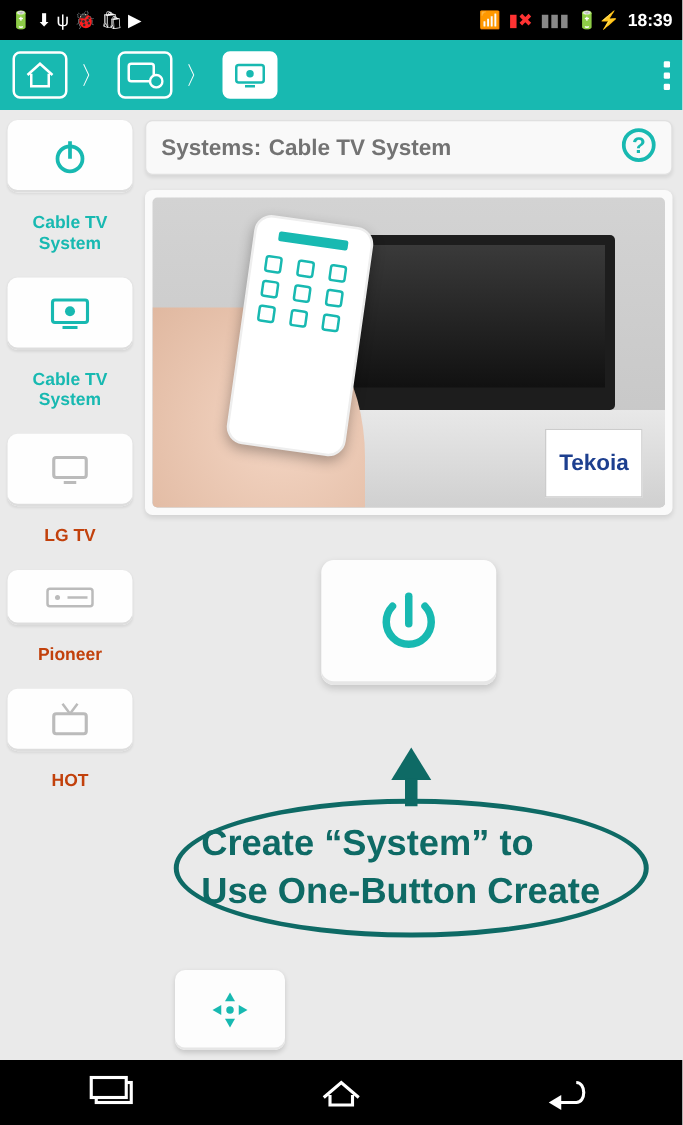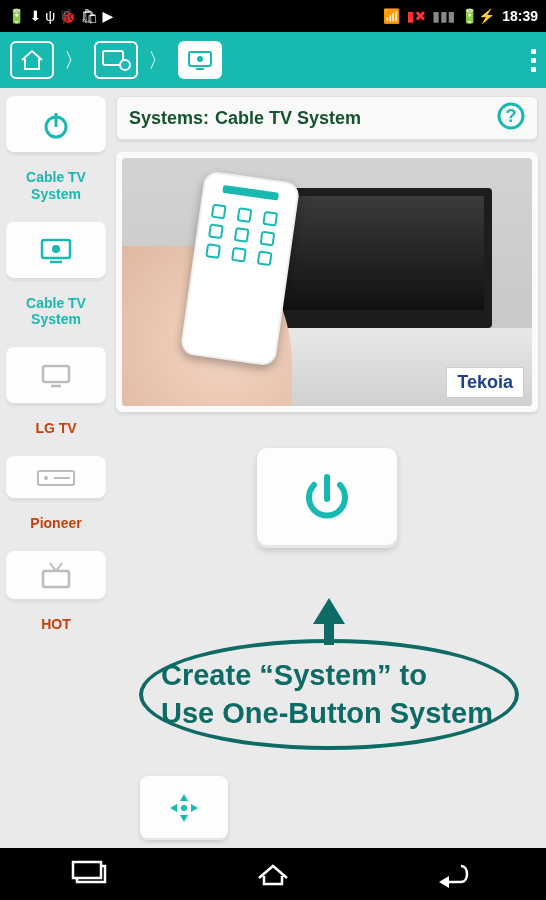--- a/index.html
+++ b/index.html
@@ -22,35 +22,35 @@
 
   .sidebar { width: 112px; background: #eaeaea; padding: 8px 6px; display: flex; flex-direction: column; gap: 15px; }
   .side-card { background: #fefefe; border-radius: 8px; display: flex; align-items: center; justify-content: center; height: 58px; box-shadow: inset 0 -2px 0 #ddd, 0 1px 2px rgba(0,0,0,0.08); }
   .side-label { text-align: center; font-size: 14px; font-weight: bold; line-height: 1.2; margin-bottom: 4px; }
   .label-teal { color: #18b9b1; }
   .label-gray { color: #c2410c; }
   .side-card svg { display: block; }
 
   .content { flex: 1; padding: 8px 8px 8px 4px; display: flex; flex-direction: column; gap: 12px; position: relative; }
 
-  .systems-bar { background: #f9f9f9; border: 1px solid #e0e0e0; border-radius: 6px; height: 44px; display: flex; align-items: center; padding: 0 12px; color: #14532d; font-weight: bold; font-size: 18px; box-shadow: 0 2px 3px rgba(0,0,0,0.08); }
+  .systems-bar { background: #f9f9f9; border: 1px solid #e0e0e0; border-radius: 6px; height: 44px; display: flex; align-items: center; padding: 0 12px; color: #737373; font-weight: bold; font-size: 18px; box-shadow: 0 2px 3px rgba(0,0,0,0.08); }
   .systems-bar-label { margin-right: 6px; }
   .help-icon { margin-left: auto; }
 
   .preview-box { background: #fafafa; border-radius: 6px; padding: 6px; box-shadow: 0 2px 4px rgba(0,0,0,0.1); }
   .preview-inner { width: 100%; height: 248px; border-radius: 4px; position: relative; background: linear-gradient(#d3d3d3, #c4c4c4); overflow: hidden; }
   .tv-frame { position:absolute; top:30px; left:140px; width:230px; height:140px; background:#1d1d1d; border-radius:4px; }
   .tv-screen { position:absolute; top:8px; left:8px; right:8px; bottom:18px; background:linear-gradient(#3a3a3a,#111); }
   .table { position:absolute; bottom:0; left:0; right:0; height:78px; background:linear-gradient(#e8e8e8,#d0d0d0); }
   .hand { position:absolute; left:0; bottom:0; width:170px; height:160px; background:radial-gradient(circle at 60% 60%, #f4d6c4, #e0b8a0); border-top-right-radius:80px 120px; }
   .phone { position:absolute; left:70px; top:18px; width:96px; height:185px; background:#fff; border-radius:14px; box-shadow:0 4px 10px rgba(0,0,0,0.3); transform:rotate(8deg); border:2px solid #eee; }
   .phone-top { width:60%; height:8px; background:#18b9b1; margin:10px auto 6px; border-radius:2px; }
   .phone-grid { display:grid; grid-template-columns: repeat(3,1fr); gap:6px; padding:6px 10px; }
   .phone-grid span { width:14px; height:14px; border:2px solid #18b9b1; border-radius:3px; }
-  .brand-badge { position:absolute; right:8px; bottom:8px; background:#fff; border:1px solid #ccc; padding:4px 10px; font-weight:bold; color:#1d3f8f; font-size:18px; }
+  .brand-badge { position:absolute; right:18px; bottom:8px; background:#fff; border:1px solid #ccc; padding:16px 10px; font-weight:bold; color:#1d3f8f; font-size:18px; }
 
   .power-btn { width: 140px; height: 100px; background: #fdfdfd; border-radius: 10px; box-shadow: 0 3px 6px rgba(0,0,0,0.15), inset 0 -3px 0 #e6e6e6; display:flex; align-items:center; justify-content:center; margin: 24px auto 0; }
 
   .annot { position:absolute; left:10px; right:10px; top:510px; pointer-events:none; }
   .annot-arrow { width:0; height:0; border-left:16px solid transparent; border-right:16px solid transparent; border-bottom:26px solid #0e6a65; margin: 0 auto; }
   .annot-arrow-stem { width:10px; height:22px; background:#0e6a65; margin:-1px auto 0; }
   .annot-bubble { border:4px solid #0e6a65; border-radius: 50% / 50%; padding: 14px 18px; color:#0e6a65; font-weight:bold; font-size:29px; text-align:left; line-height:1.3; background:transparent; width: 380px; margin:-6px auto 0; }
 
   .bottom-dpad { position:absolute; left: 140px; bottom: 60px; width: 88px; height: 64px; background:#fdfdfd; border-radius:8px; box-shadow: 0 2px 4px rgba(0,0,0,0.15), inset 0 -2px 0 #e6e6e6; display:flex; align-items:center; justify-content:center; }
 
@@ -198,21 +198,21 @@
         <path d="M31 10 V32" stroke="#18b9b1" stroke-width="6" stroke-linecap="round"></path>
         <path d="M18 18 A18 18 0 1 0 44 18" stroke="#18b9b1" stroke-width="6" fill="none" stroke-linecap="round"></path>
       </svg>
     </div>
 
     <div class="annot">
       <div class="annot-arrow"></div>
       <div class="annot-arrow-stem"></div>
       <div class="annot-bubble">
         <div>Create “System” to</div>
-        <div>Use One-Button System</div>
+        <div>Use One-Button Create</div>
       </div>
     </div>
 
   </div>
 </div>
 
 <div class="bottom-dpad">
   <svg width="34" height="34" viewBox="0 0 34 34">
     <polygon points="17,3 13,10 21,10" fill="#18b9b1"></polygon>
     <polygon points="17,31 13,24 21,24" fill="#18b9b1"></polygon>

